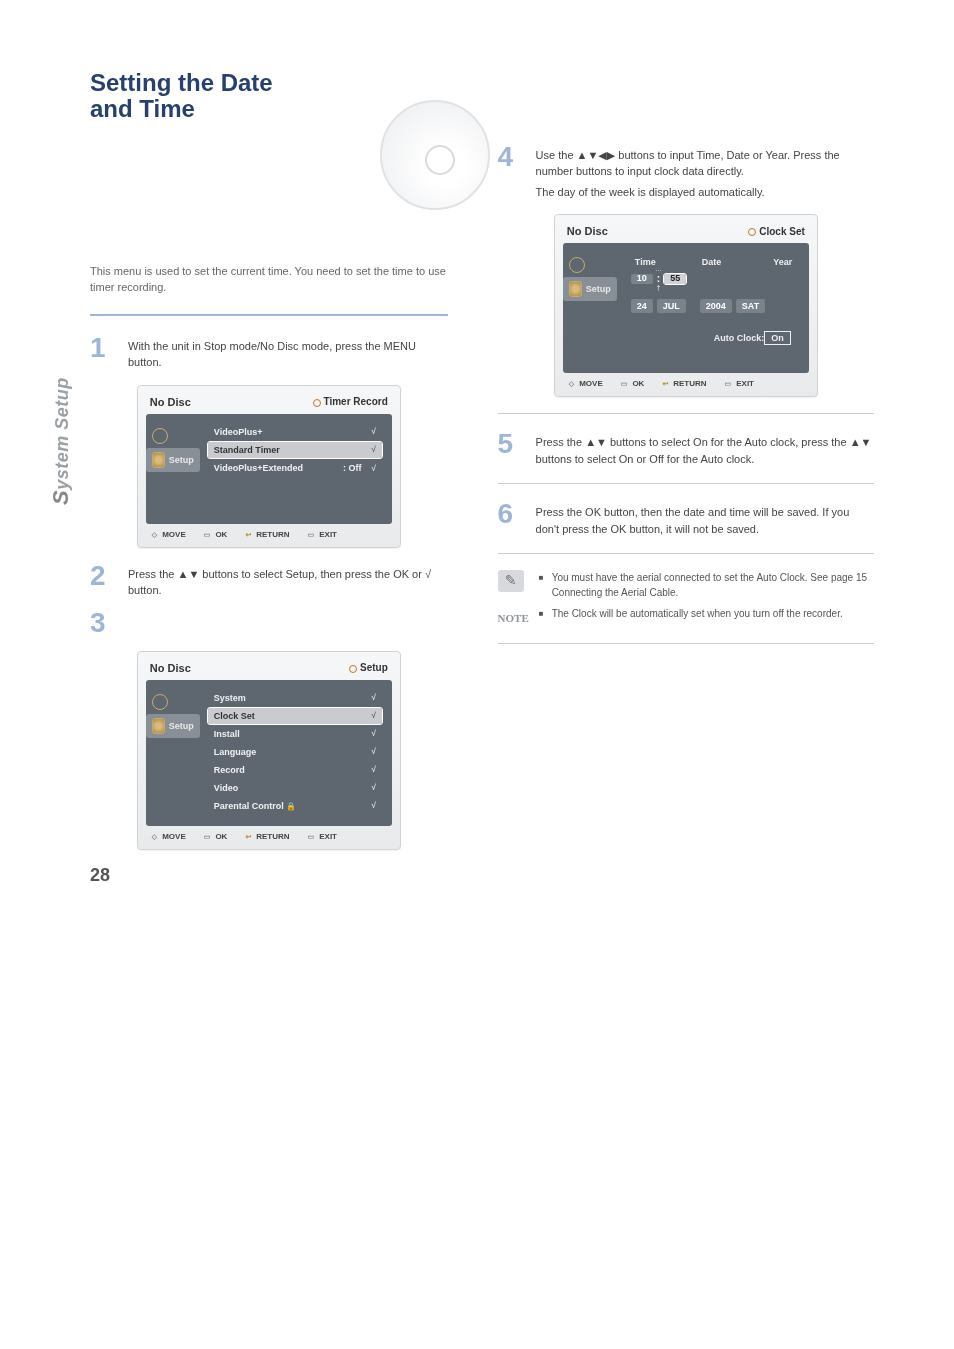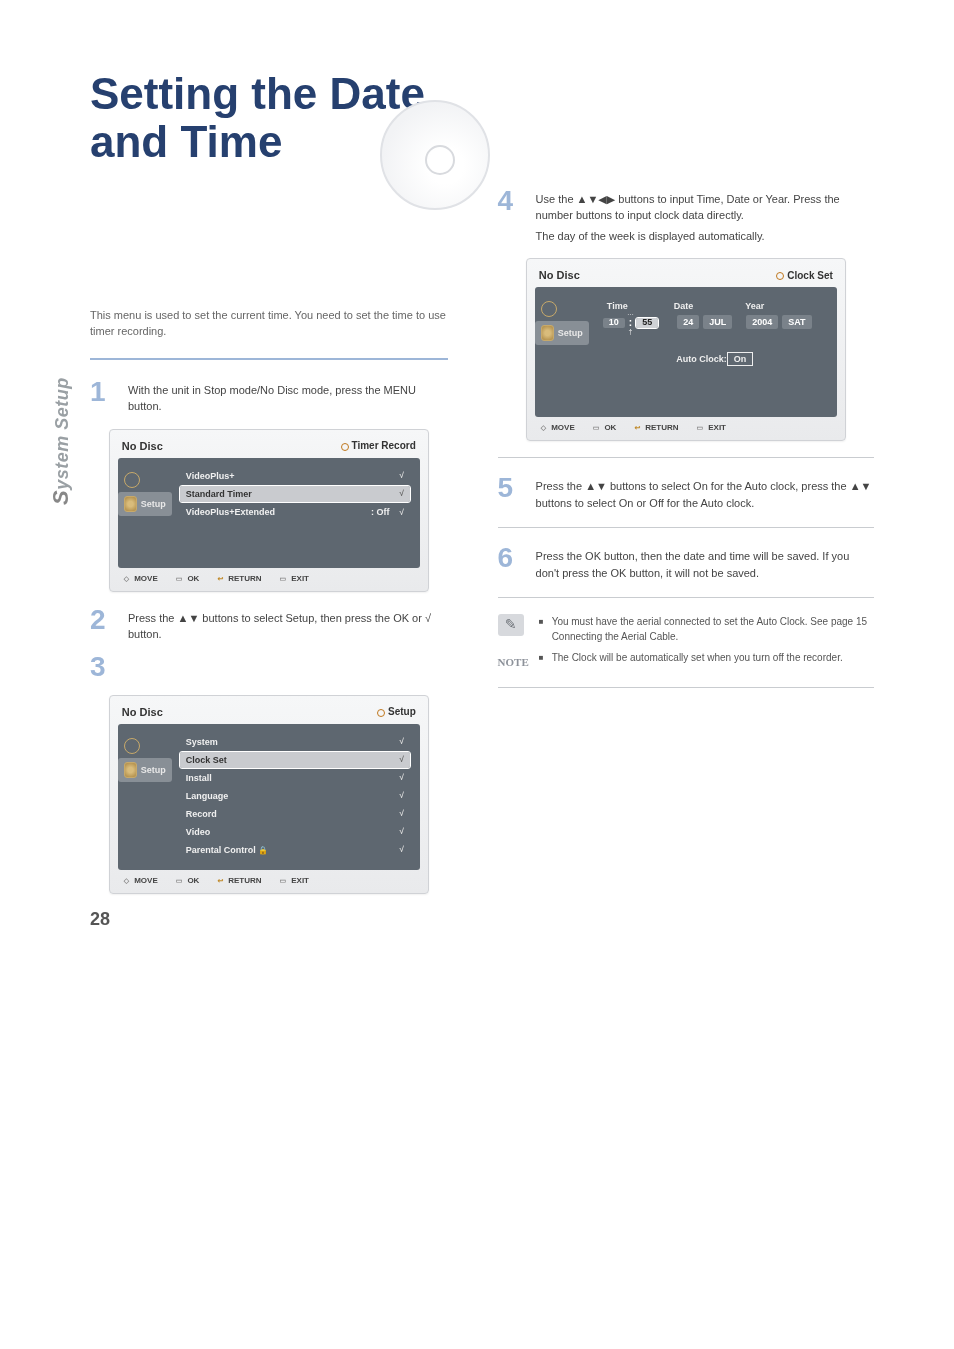--- a/index.html
+++ b/index.html
@@ -35,21 +35,21 @@
     font-size: 18px;
     font-weight: bold;
     color: #555;
   }
   .title-block {
     position: relative;
     margin-bottom: 20px;
     width: 360px;
   }
   .title-block h1 {
-    font-size: 44px;
+    font-size: 24px;
     font-weight: bold;
     color: #26406f;
     line-height: 1.1;
   }
   .disc-art {
     position: absolute;
     right: -40px;
     top: 30px;
     width: 110px;
     height: 110px;
@@ -95,21 +95,21 @@
     line-height: 1;
   }
   .step-body { flex: 1; padding-top: 4px; }
   .sym { font-family: "Arial Unicode MS", sans-serif; }
   .tv-frame {
     border: 1px solid #d0d2d6;
     border-radius: 4px;
     background: linear-gradient(#f6f7f8,#e9eaec);
     margin: 14px auto;
     padding: 8px;
-    width: 320px;
+    width: 264px;
     box-shadow: 0 1px 2px rgba(0,0,0,0.06);
     font-size: 10px;
   }
   .tv-header {
     display: flex;
     justify-content: space-between;
     align-items: center;
     font-weight: bold;
     font-size: 11px;
     color: #333;
@@ -214,21 +214,21 @@
     font-size: 9px;
     font-weight: bold;
     border-radius: 2px;
     min-width: 22px;
     text-align: center;
   }
   .cell.sel { background: #cfd2d6; color: #222; outline: 1px solid #fff; }
   .colon { color: #fff; font-weight: bold; }
   .auto-clock-row {
     display: flex;
-    justify-content: center;
+    justify-content: flex-end;
     align-items: center;
     margin-top: 18px;
     font-size: 9px;
     font-weight: bold;
     color: #eee;
     padding: 0 8px;
   }
   .auto-clock-row .on-box { border: 1px solid #eee; padding: 1px 6px; font-size: 9px; }
   .caret-tiny { font-size: 7px; line-height: 0.7; color: #eee; }
 
@@ -432,21 +432,21 @@
                 <span>Setup</span>
               </div>
           </div>
           <div class="dark-body">
             <div class="clock-table-wrap">
               <div class="clock-labels">
                 <span>Time</span>
                 <span style="margin-left:22px;">Date</span>
                 <span style="margin-left:28px;">Year</span>
               </div>
-              <div style="display:flex;align-items:flex-start;gap:19px;">
+              <div style="display:flex;align-items:flex-start;gap:5px;flex-direction:column;">
                 <div style="display:flex;flex-direction:column;align-items:center;line-height:0.6;">
                   <span class="caret-tiny">…</span>
                   <div class="clock-row" style="margin-top:2px;">
                     <span class="cell">10</span>
                     <span class="colon">:</span>
                     <span class="cell sel">55</span>
                   </div>
                   <span class="caret-tiny" style="margin-top:2px;">†</span>
                 </div>
                 <div class="clock-row">

